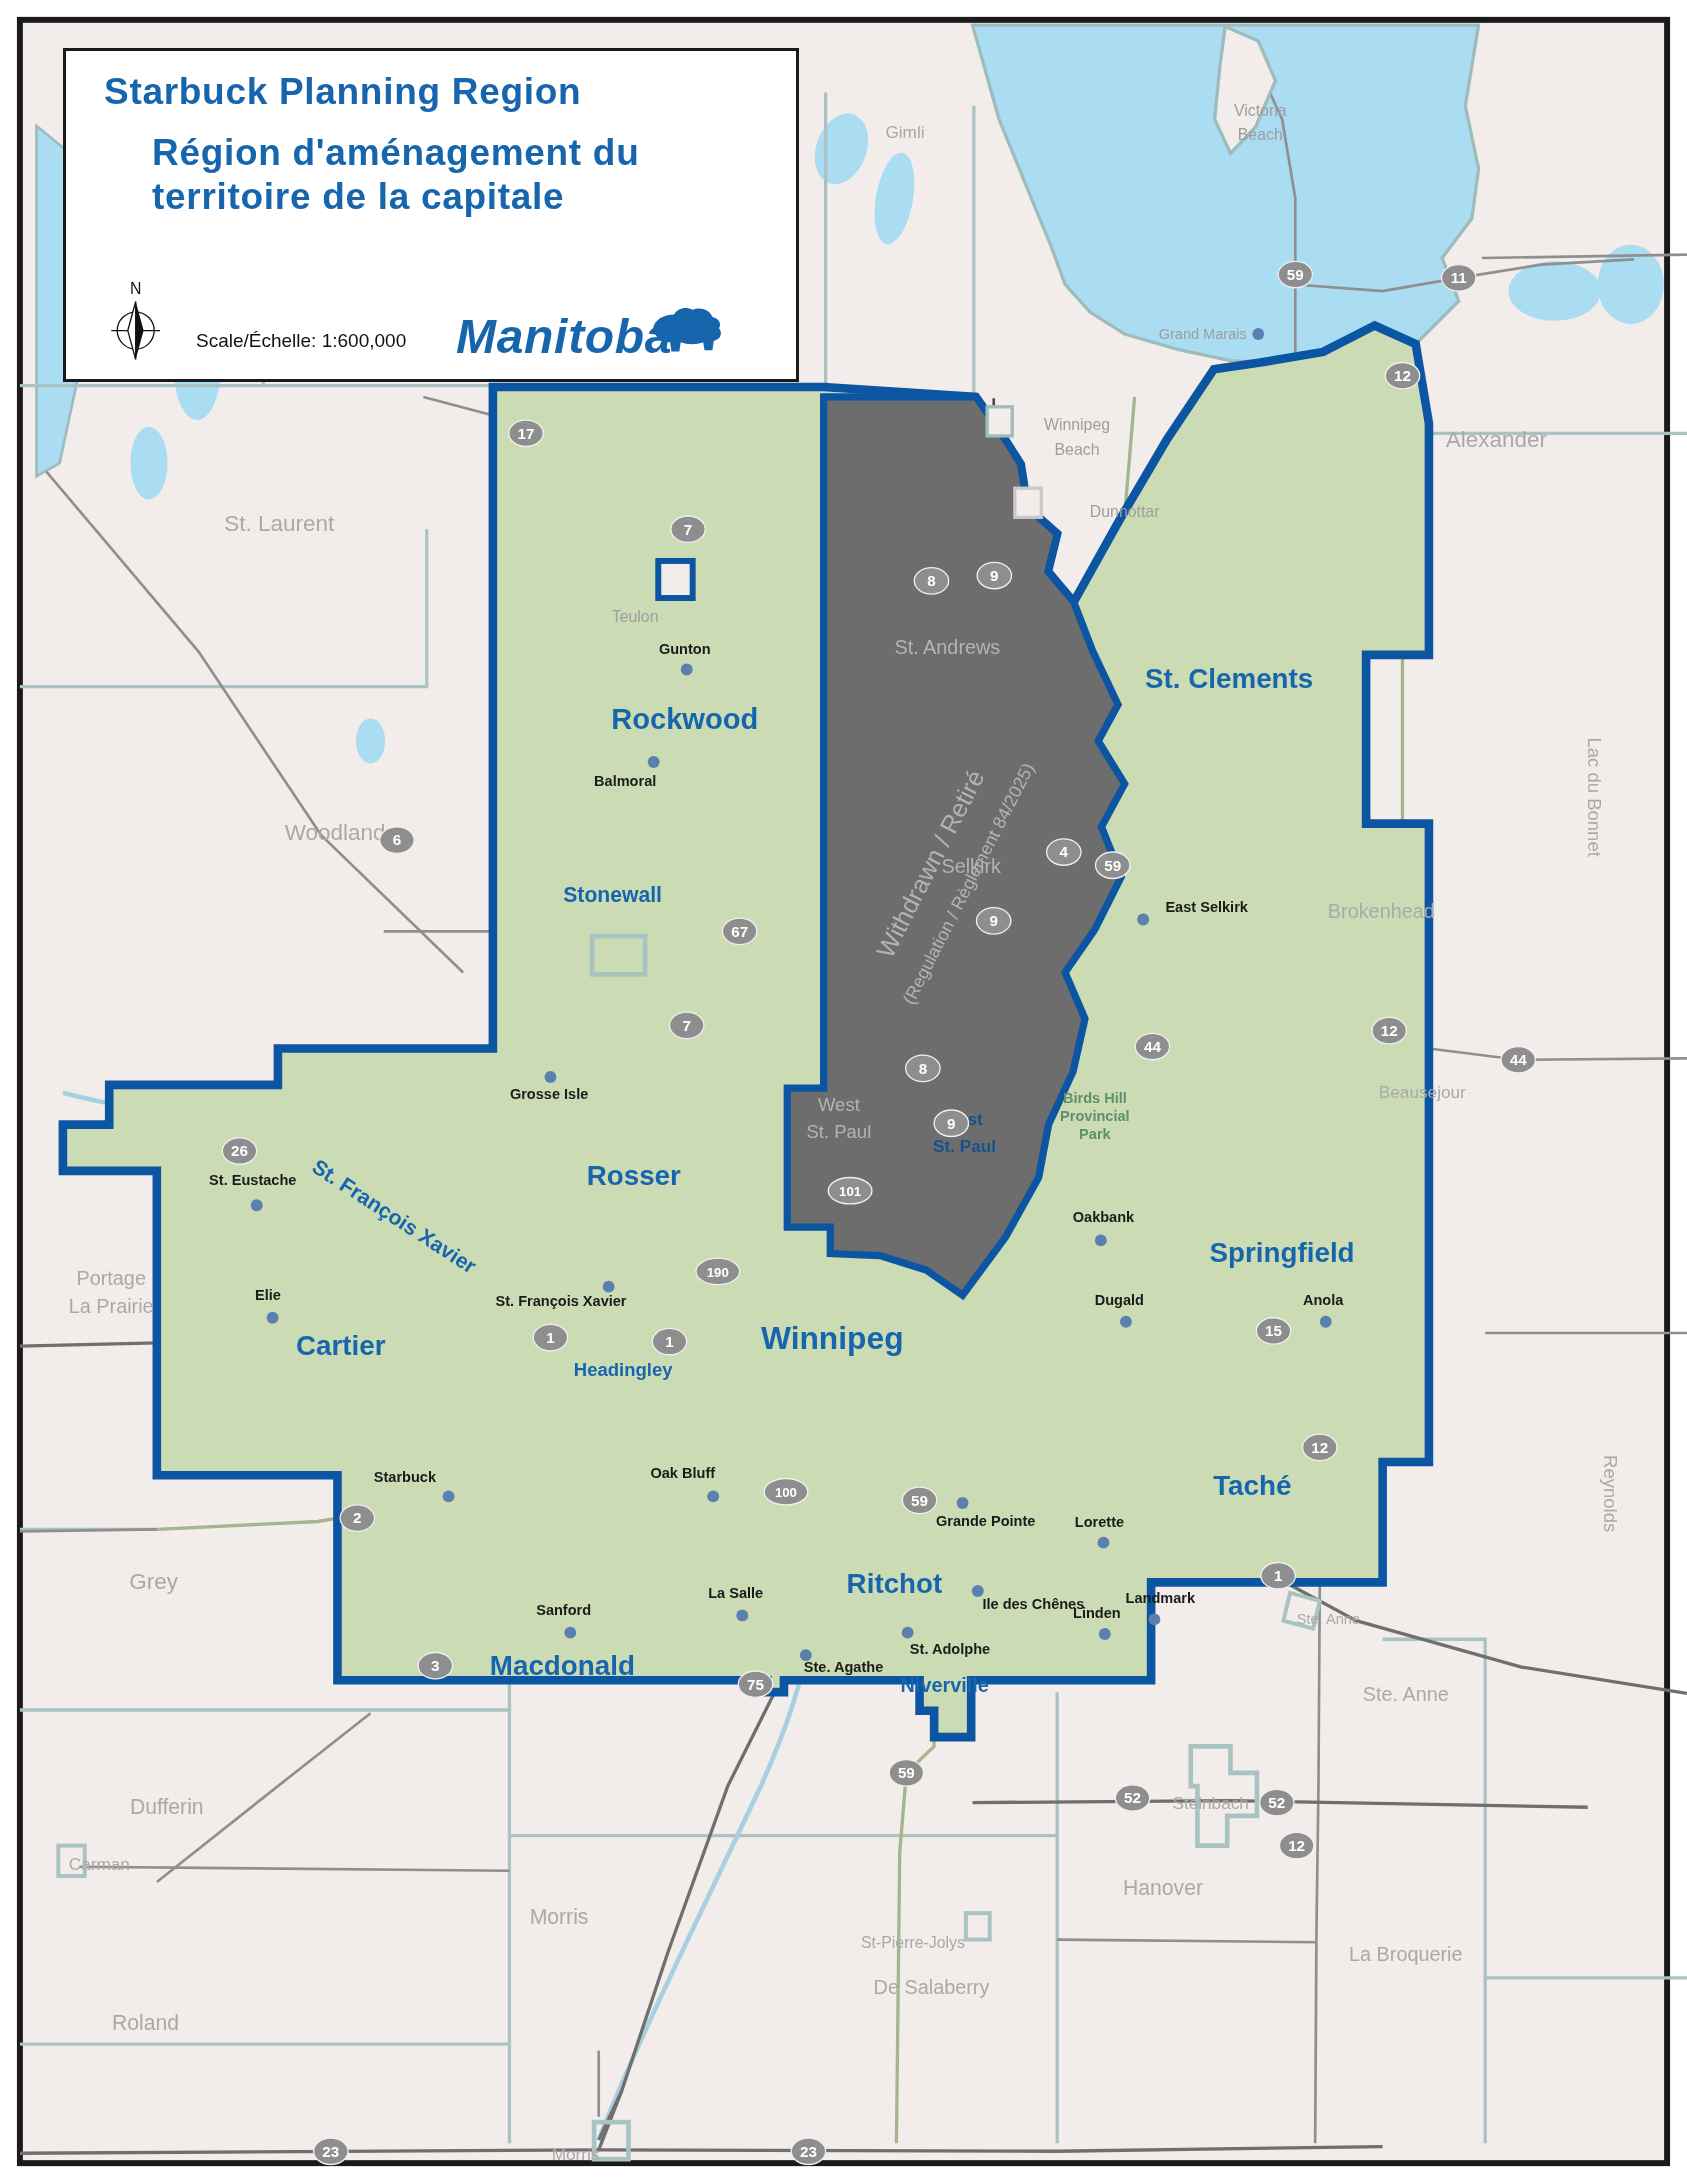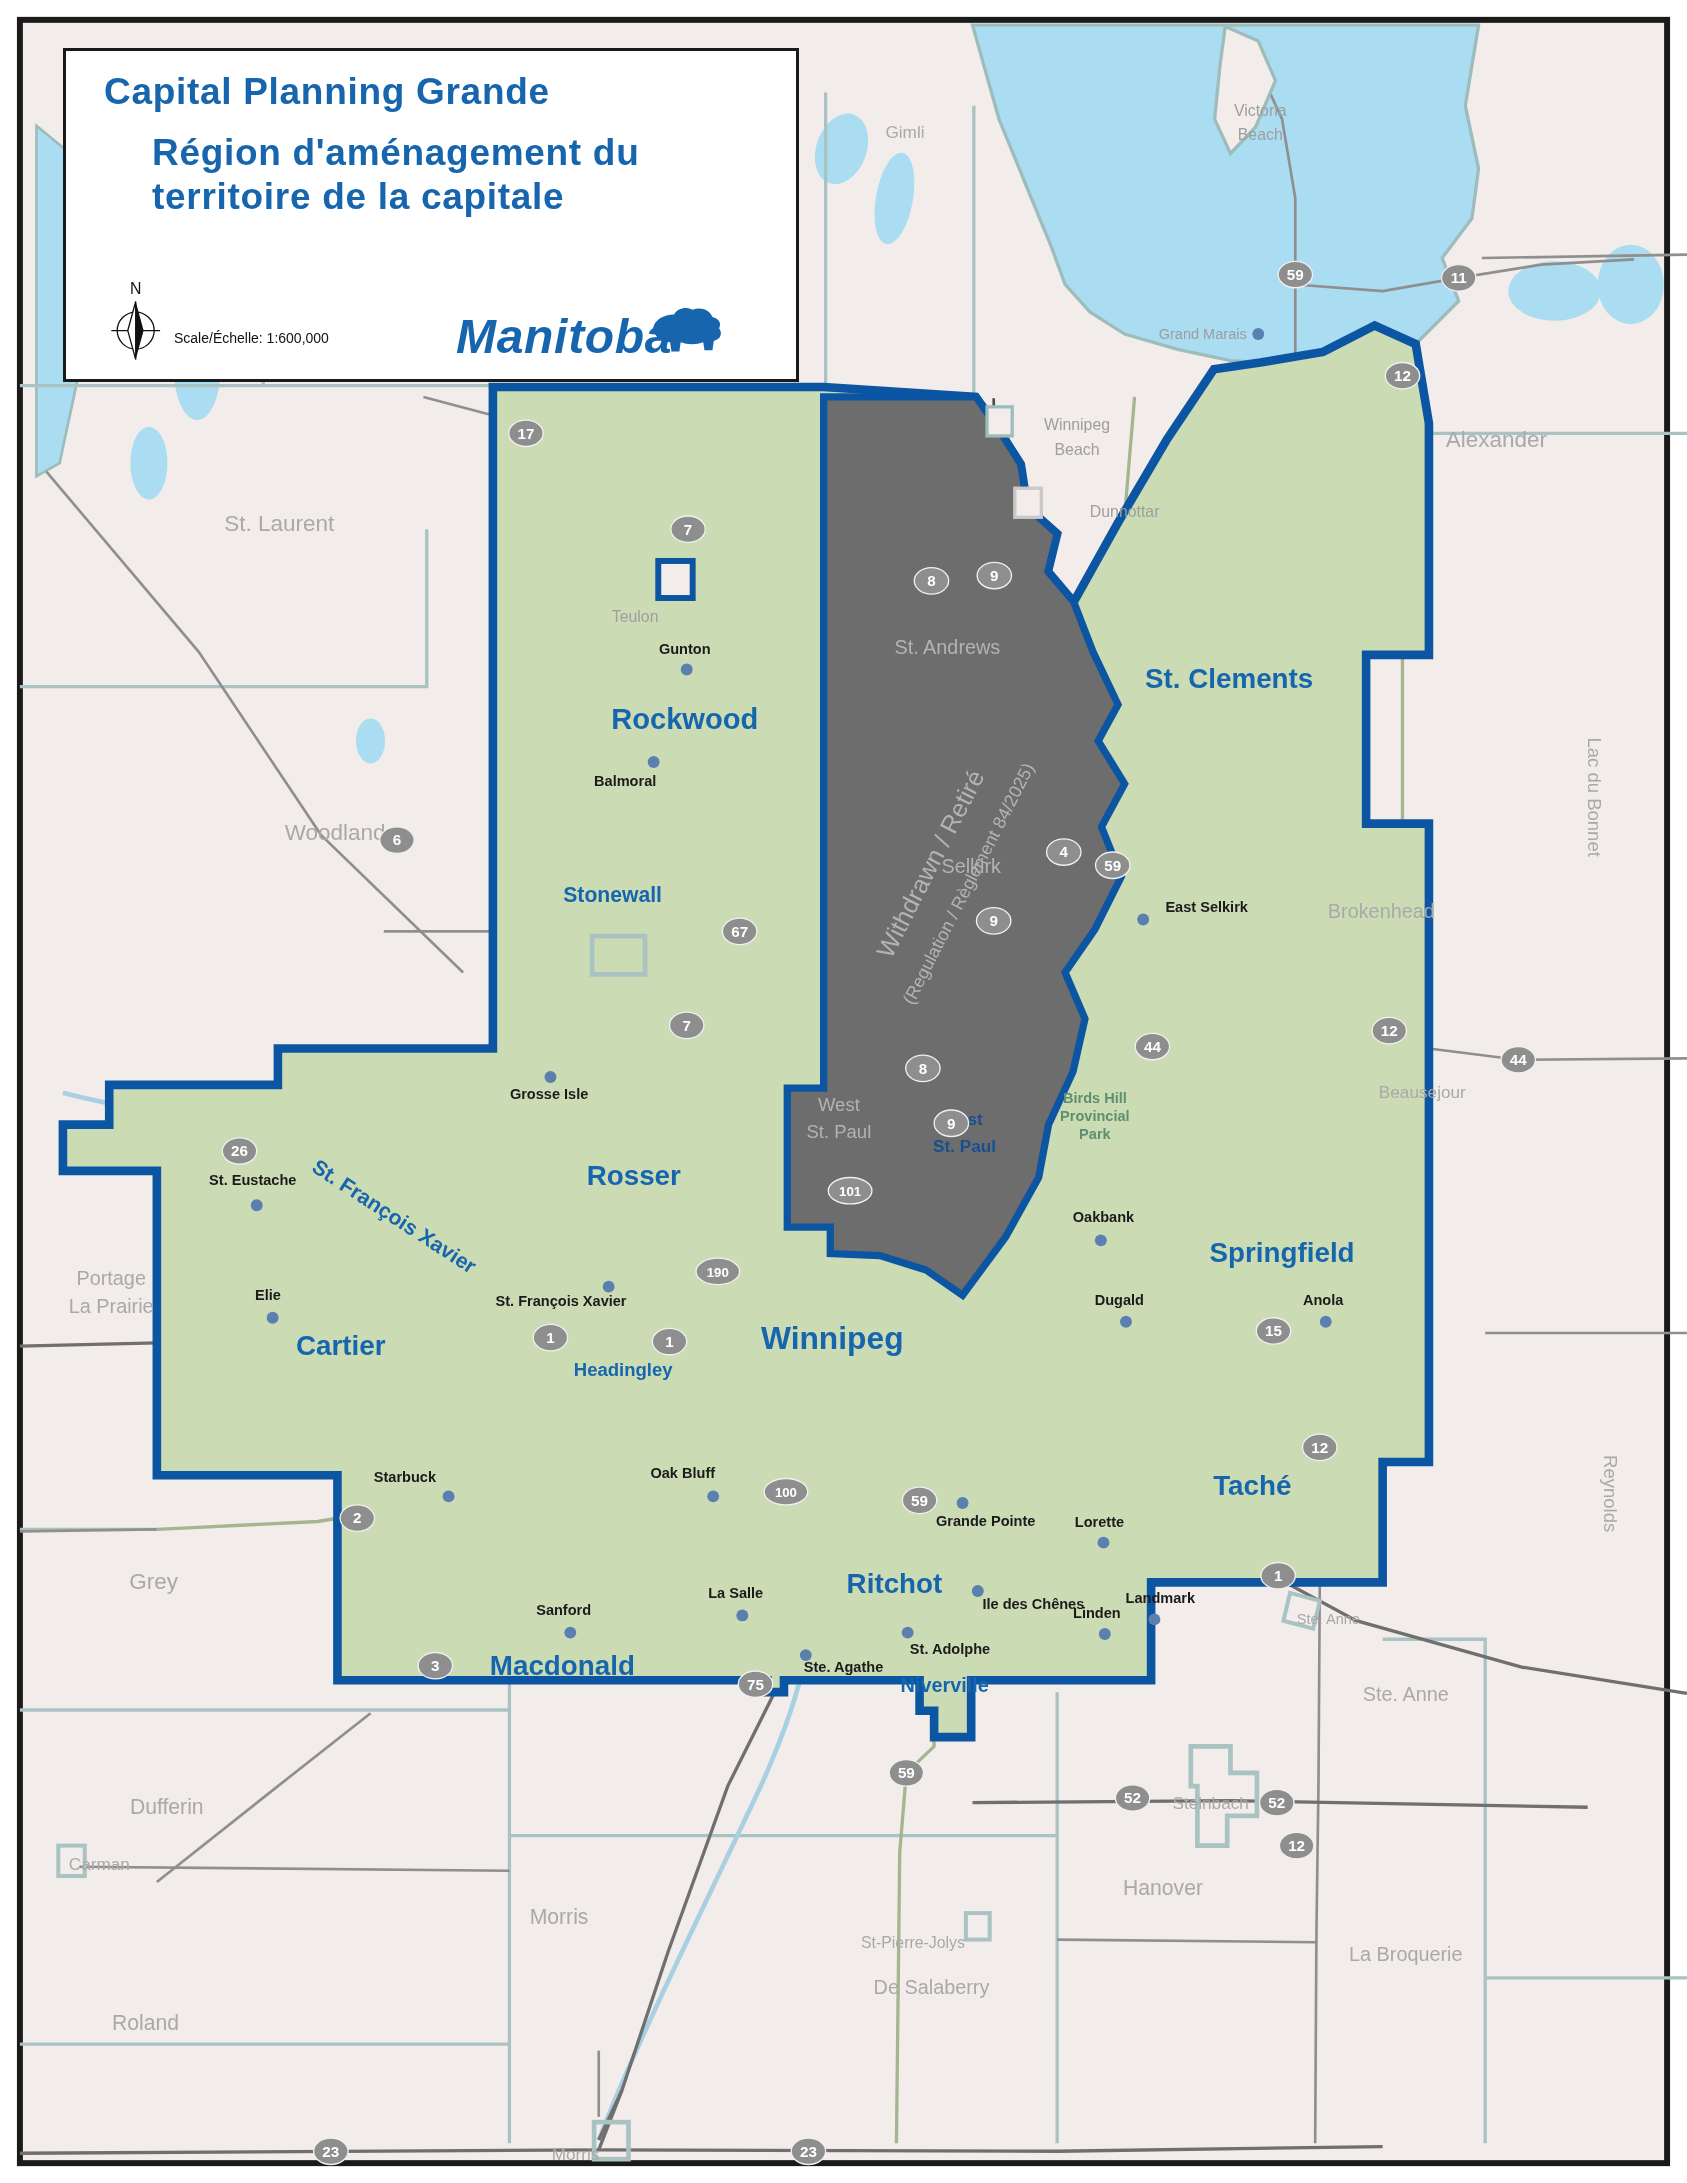--- a/index.html
+++ b/index.html
@@ -3,21 +3,21 @@
 <meta charset="utf-8">
 <style>
   html,body{margin:0;padding:0;background:#fff;}
   .page{position:relative;width:1687px;height:2183px;background:#ffffff;font-family:"Liberation Sans",sans-serif;overflow:hidden;}
   svg{position:absolute;left:0;top:0;}
   .title-box{position:absolute;left:63px;top:48px;width:736px;height:334px;background:#ffffff;border:3.3px solid #1a1a1a;box-sizing:border-box;}
   .title-text{position:absolute;left:38px;top:18.5px;color:#1766ad;font-weight:bold;font-size:37px;line-height:44px;letter-spacing:0.7px;}
   .title-text .fr{display:block;margin-top:17px;margin-left:48px;}
   .scale-row{position:absolute;left:20px;top:238px;width:695px;height:79px;}
   .compass{position:absolute;left:20px;top:-10px;}
-  .scale-label{position:absolute;left:88px;top:41px;color:#111;font-size:14px;}
+  .scale-label{position:absolute;left:110px;top:41px;color:#111;font-size:19px;}
   .mb-logo{position:absolute;left:370px;top:20px;color:#1766ad;font-weight:bold;font-style:italic;font-size:48px;letter-spacing:0.7px;}
   .mb-logo svg{position:absolute;left:185px;top:-8px;}
   text{pointer-events:none;}
 </style>
 </head>
 <body>
 
 <div class="page">
 
 <svg id="map" width="1687" height="2183" viewBox="0 0 2550 3300">
@@ -448,21 +448,21 @@
         </g>
         <g>
           <ellipse cx="1960" cy="2790" rx="26" ry="20" fill="#8e8e8e" stroke="#f0f0f0" stroke-width="2"></ellipse>
           <text x="1960" y="2798" font-size="23" text-anchor="middle" fill="#ffffff" font-weight="bold" font-family="Liberation Sans, sans-serif">12</text>
         </g>
       </g>
 </svg>
 
 <div class="title-box">
   <div class="title-text">
-    <span>Capital Planning Grande</span>
+    <span>Starbuck Planning Region</span>
     <span class="fr">Région d'aménagement du territoire de la capitale</span>
   </div>
   <div class="scale-row">
     <svg class="compass" width="66" height="86" viewBox="0 0 100 130">
       <text x="45" y="22" font-size="24" font-family="Liberation Sans, sans-serif" fill="#111" text-anchor="middle" id="compass-n">N</text>
       <circle cx="45" cy="78" r="28" fill="none" stroke="#111" stroke-width="2"></circle>
       <line x1="8" y1="78" x2="82" y2="78" stroke="#111" stroke-width="2"></line>
       <polygon points="45,34 57,78 45,122" fill="#111"></polygon>
       <polygon points="45,34 33,78 45,122" fill="#fff" stroke="#111" stroke-width="2"></polygon>
     </svg>

